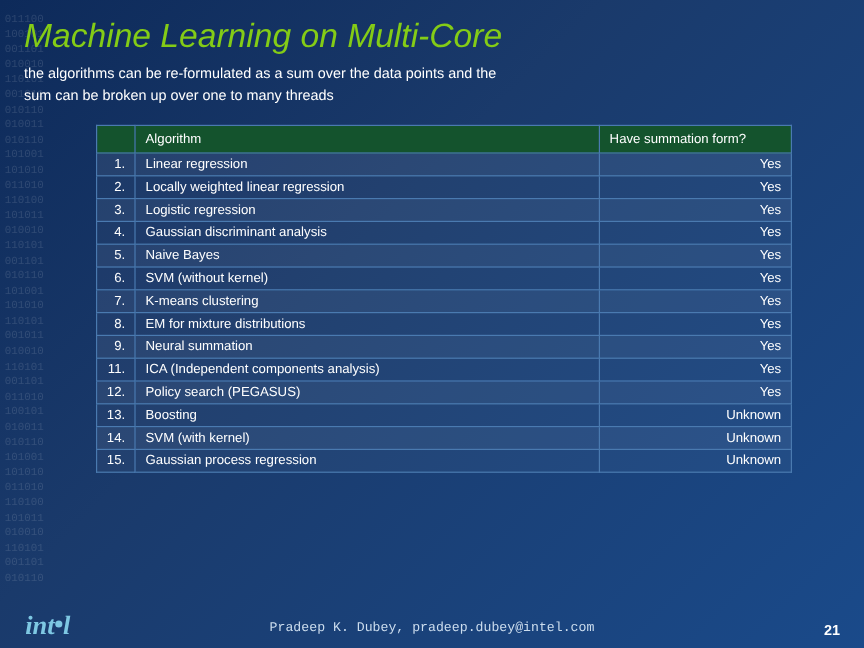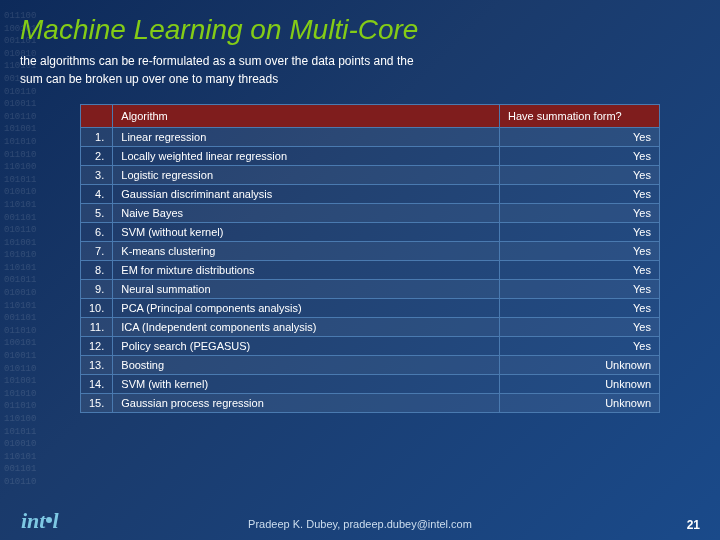--- a/index.html
+++ b/index.html
@@ -58,21 +58,21 @@
     }
 
     table {
       width: 580px;
       margin-left: 60px;
       border-collapse: collapse;
       font-size: 11px;
     }
 
     thead tr {
-      background: #7f1d1d;
+      background: #14532d;
     }
 
     thead th {
       color: #ffffff;
       padding: 5px 8px;
       text-align: left;
       border: 1px solid #4a7ab0;
       font-weight: normal;
     }
 
@@ -102,20 +102,21 @@
 
     .footer {
       position: absolute;
       bottom: 10px;
       left: 0;
       right: 0;
       text-align: center;
       color: #ccddee;
       font-size: 11px;
       z-index: 2;
+      font-family: Liberation Mono, monospace;
     }
 
     .page-num {
       position: absolute;
       bottom: 8px;
       right: 20px;
       color: #ffffff;
       font-size: 12px;
       font-weight: bold;
       z-index: 2;
@@ -213,25 +214,20 @@
           <td class="num">8.</td>
           <td>EM for mixture distributions</td>
           <td class="answer">Yes</td>
         </tr>
         <tr>
           <td class="num">9.</td>
           <td>Neural summation</td>
           <td class="answer">Yes</td>
         </tr>
         <tr>
-          <td class="num">10.</td>
-          <td>PCA (Principal components analysis)</td>
-          <td class="answer">Yes</td>
-        </tr>
-        <tr>
           <td class="num">11.</td>
           <td>ICA (Independent components analysis)</td>
           <td class="answer">Yes</td>
         </tr>
         <tr>
           <td class="num">12.</td>
           <td>Policy search (PEGASUS)</td>
           <td class="answer">Yes</td>
         </tr>
         <tr>

